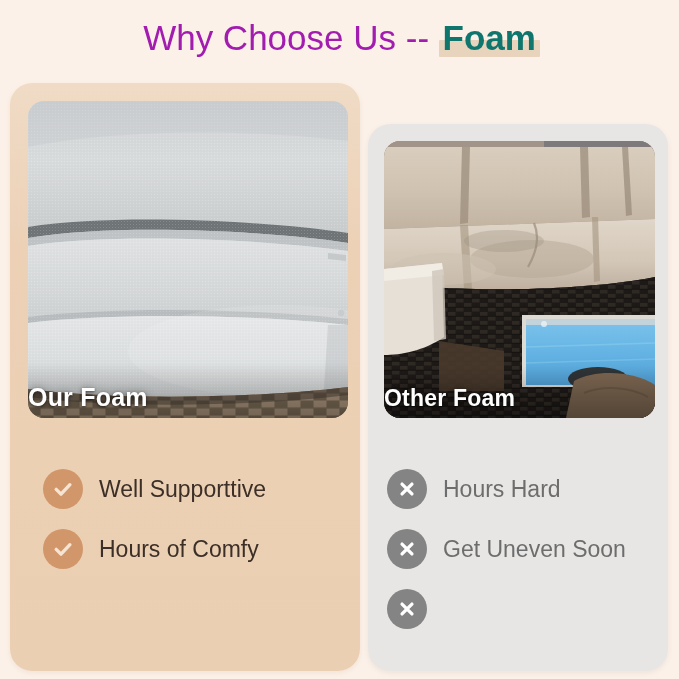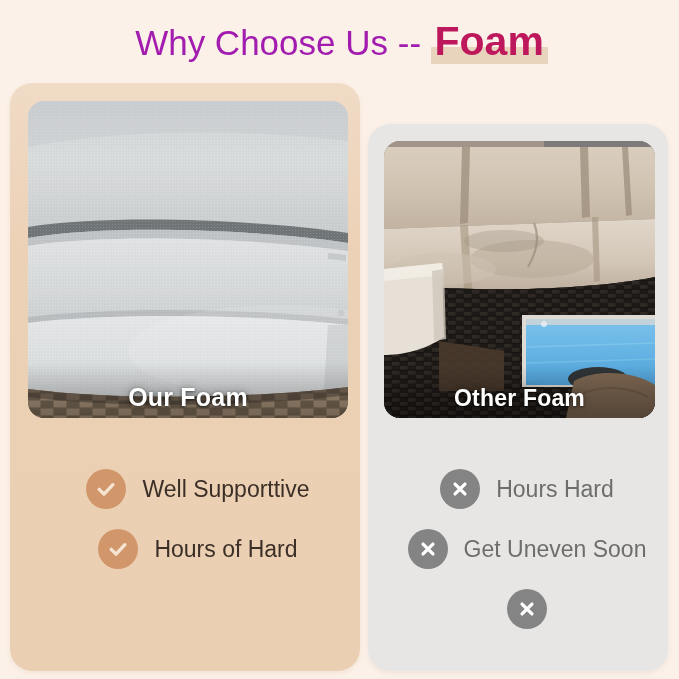--- a/index.html
+++ b/index.html
@@ -41,23 +41,23 @@
     right: -4px;
     bottom: 1px;
     height: 17px;
     background: #e8d3bc;
     border-radius: 1px;
     z-index: 0;
   }
   #title-strong {
     position: relative;
     z-index: 1;
-    font-size: 41px;
+    font-size: 35px;
     font-weight: 700;
-    color: #be185d;
+    color: #0f766e;
   }
 
   
   .card {
     position: absolute;
     border-radius: 22px;
     overflow: hidden;
   }
   #card-our {
     left: 10px;
@@ -100,21 +100,21 @@
     width: 100%;
     height: 100%;
     display: block;
   }
 
   .caption {
     position: absolute;
     left: 0;
     right: 0;
     bottom: 6px;
-    text-align: center;
+    text-align: left;
     color: #ffffff;
     font-weight: 700;
     letter-spacing: 0.2px;
     text-shadow: 0 1px 3px rgba(0,0,0,0.55), 0 0 9px rgba(0,0,0,0.35);
   }
   #caption-our { font-size: 25px; }
   #caption-other { font-size: 23px; }
 
   
   .feature-list {
@@ -127,21 +127,20 @@
   }
   #list-other {
     left: 387px;
     top: 459px;
     width: 280px;
   }
   .feature-row {
     display: flex;
     align-items: center;
     height: 60px;
-    justify-content: center;
   }
   .badge {
     width: 40px;
     height: 40px;
     border-radius: 50%;
     flex: 0 0 40px;
     display: flex;
     align-items: center;
     justify-content: center;
   }
@@ -257,21 +256,21 @@
     </span>
     <span class="feature-label pos">Well Supporttive</span>
   </div>
 
   <div class="feature-row">
     <span class="badge check">
       <svg width="24" height="24" viewBox="0 0 24 24" aria-hidden="true">
         <path d="M5.2 12.4 L10 17.1 L18.9 7.7" fill="none" stroke="#f6e4d3" stroke-width="3.4" stroke-linecap="round" stroke-linejoin="round"></path>
       </svg>
     </span>
-    <span class="feature-label pos">Hours of Hard</span>
+    <span class="feature-label pos">Hours of Comfy</span>
   </div>
 
 
 </div>
 
 <div class="card" id="card-other"></div>
 
 <div class="photo" id="photo-other">
   <svg class="photo-canvas" viewBox="0 0 271 277" preserveAspectRatio="none">
     <defs>

